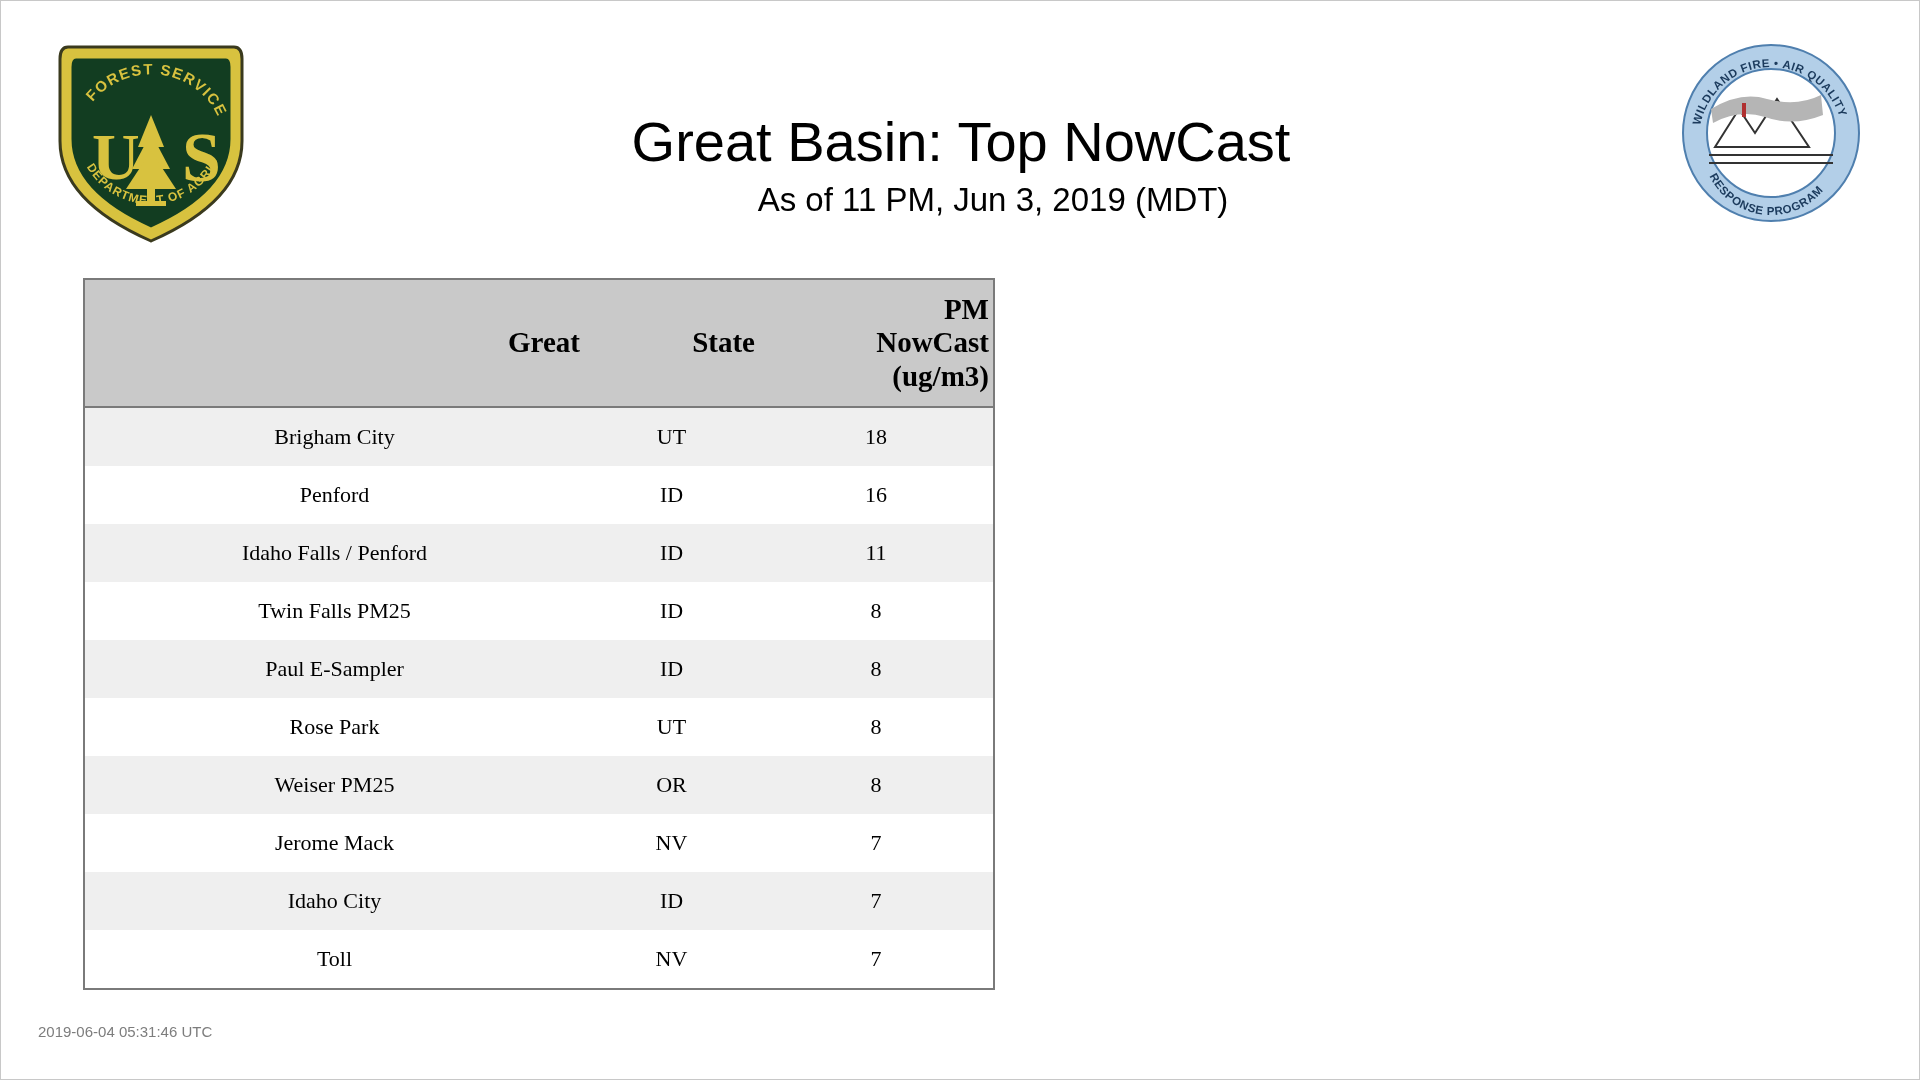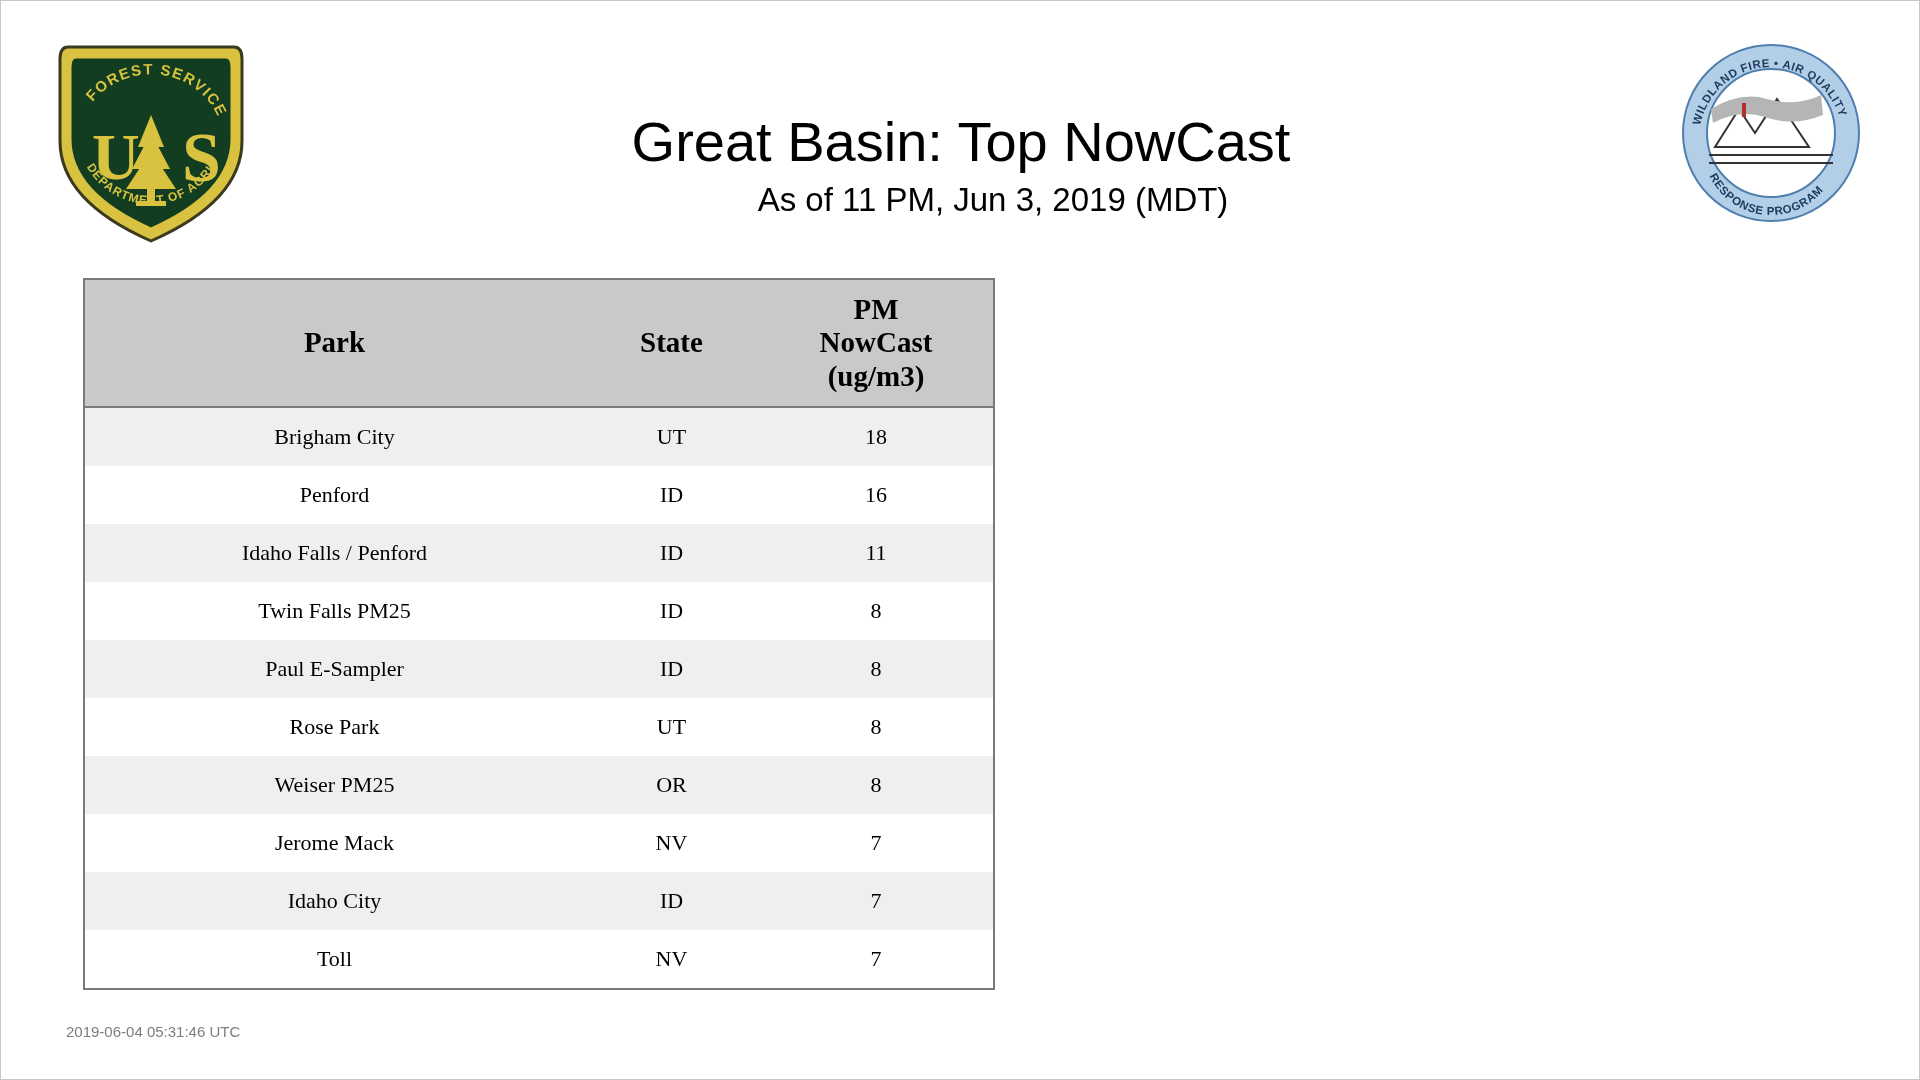--- a/index.html
+++ b/index.html
@@ -83,21 +83,21 @@
     background: #ffffff;
   }
   table.nowcast thead th {
     background: #c9c9c9;
     border-bottom: 2px solid #7a7a7a;
     font-family: "Liberation Serif", serif;
     font-weight: bold;
     font-size: 29px;
     color: #000000;
     padding: 8px 4px;
-    text-align: center;
+    text-align: right;
     vertical-align: middle;
     line-height: 1.15;
     height: 110px;
   }
   table.nowcast tbody td {
     font-family: "Liberation Serif", serif;
     font-size: 22px;
     color: #000000;
     text-align: center;
     vertical-align: middle;
@@ -111,21 +111,21 @@
   table.nowcast tbody tr.even td {
     background: #ffffff;
   }
   col.c-site { width: 500px; }
   col.c-state { width: 175px; }
   col.c-pm { width: 235px; }
 
   
   .footer-stamp {
     position: absolute;
-    left: 65px;
+    left: 37px;
     top: 1022px;
     font-family: "Liberation Sans", sans-serif;
     font-size: 15px;
     color: #7d7d7d;
   }
 </style>
 </head>
 <body>
 
 <div class="page">
@@ -179,21 +179,21 @@
 
   <div class="table-wrap">
     <table class="nowcast">
       <colgroup>
         <col class="c-site">
         <col class="c-state">
         <col class="c-pm">
       </colgroup>
       <thead>
         <tr>
-          <th>Park</th>
+          <th>Great</th>
           <th>State</th>
           <th>
             <div>PM</div>
             <div>NowCast</div>
             <div>(ug/m3)</div>
           </th>
         </tr>
       </thead>
       <tbody>
         <tr class="odd">

